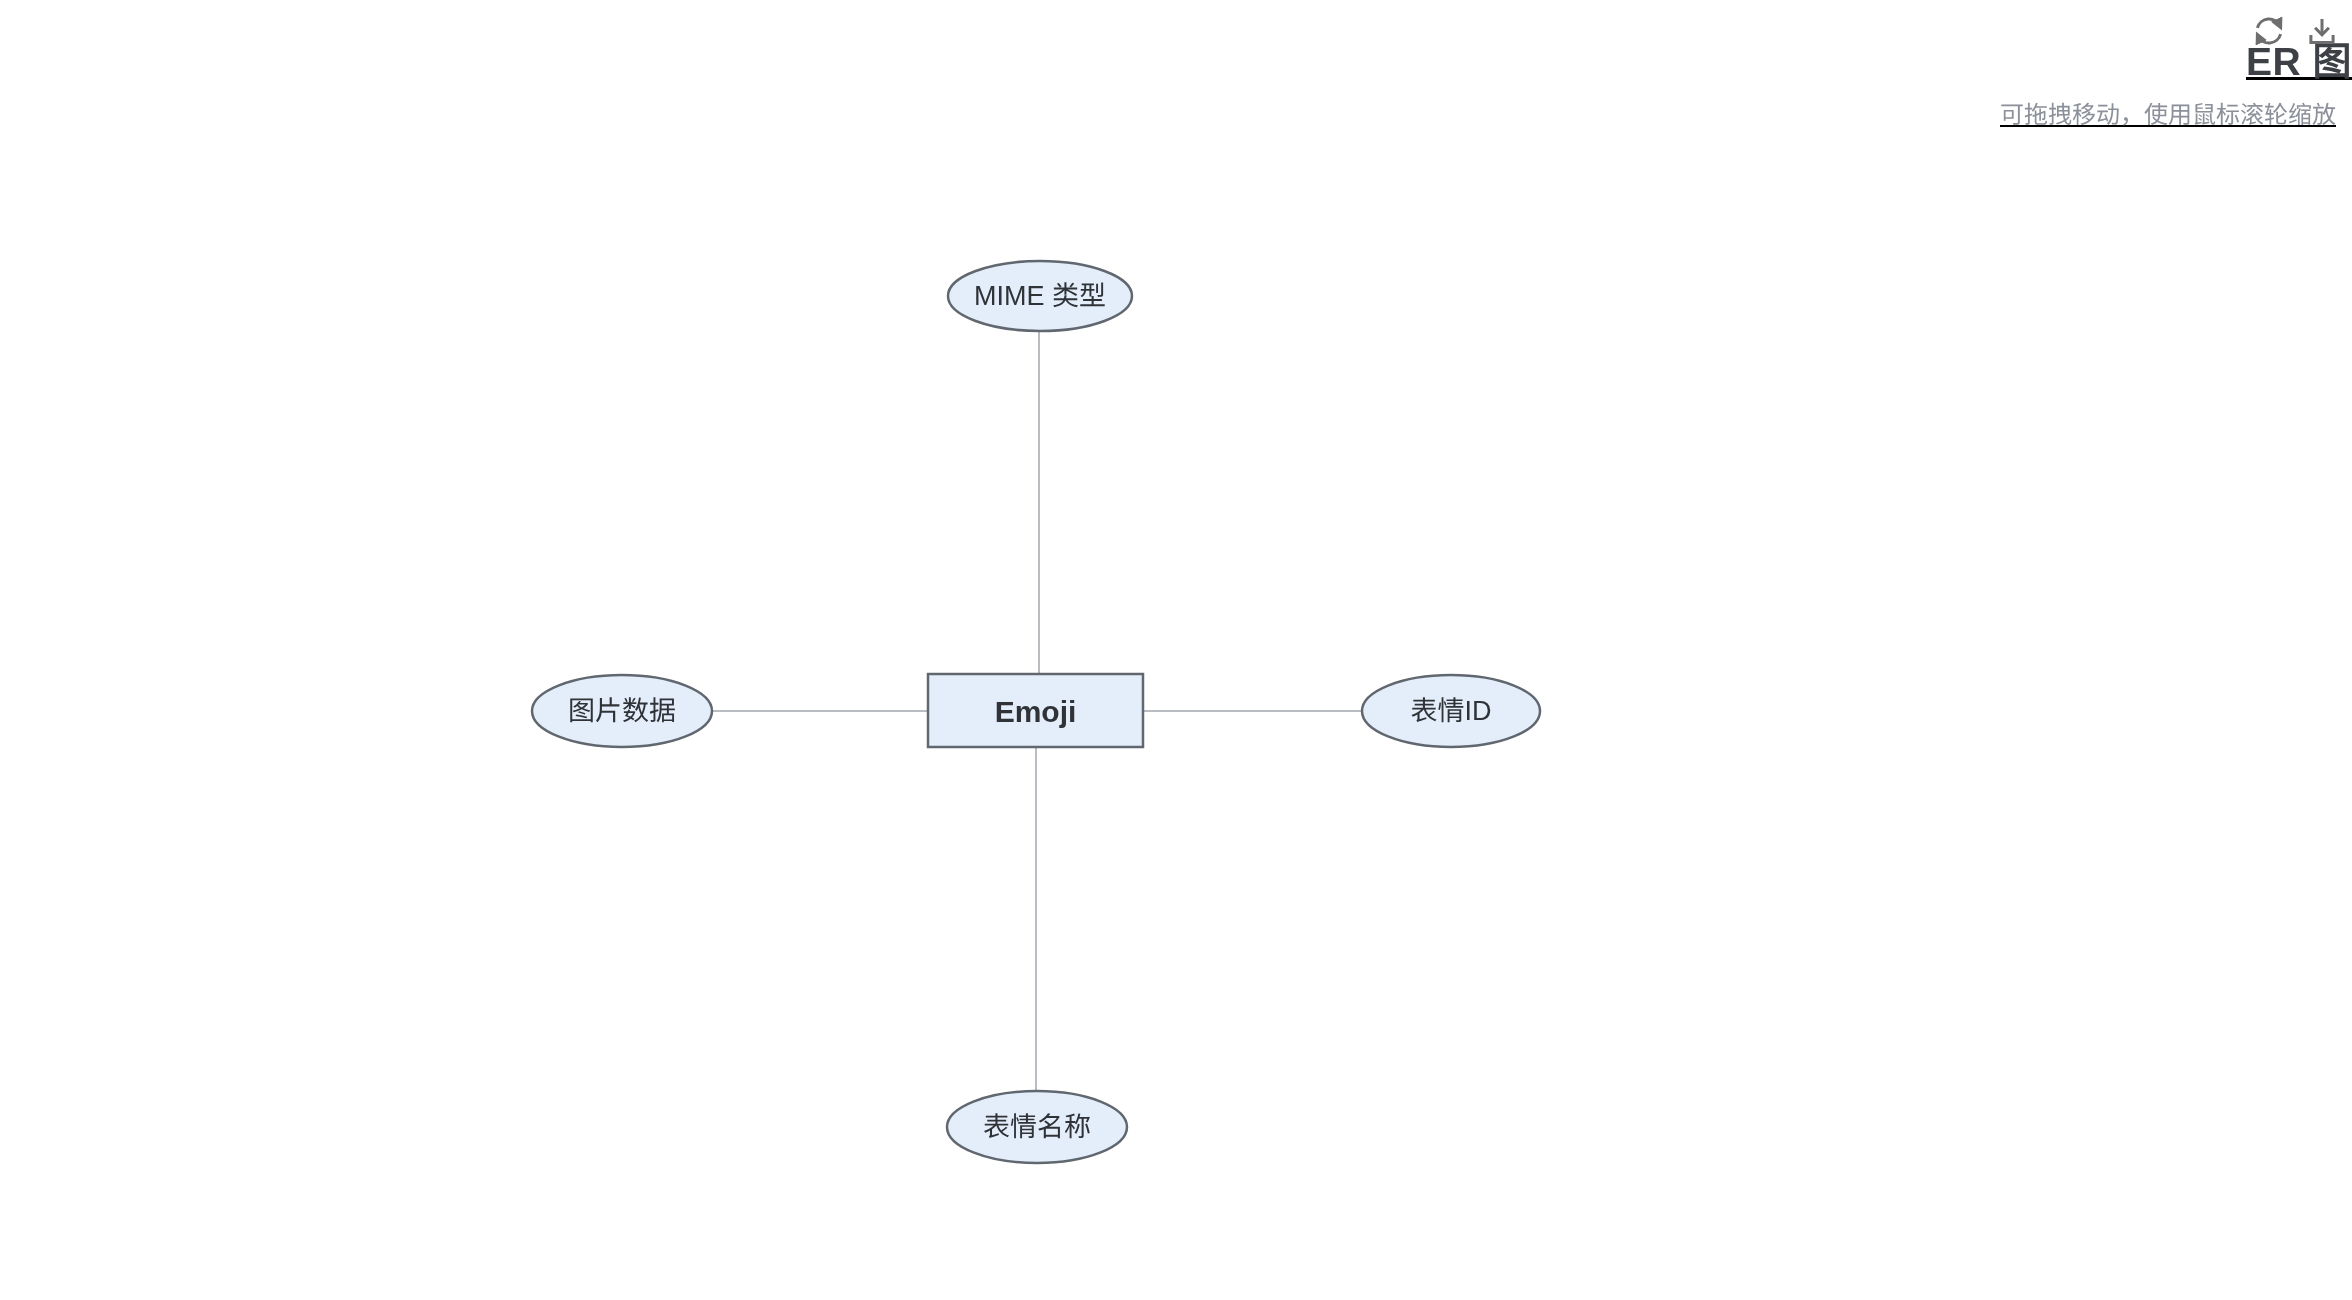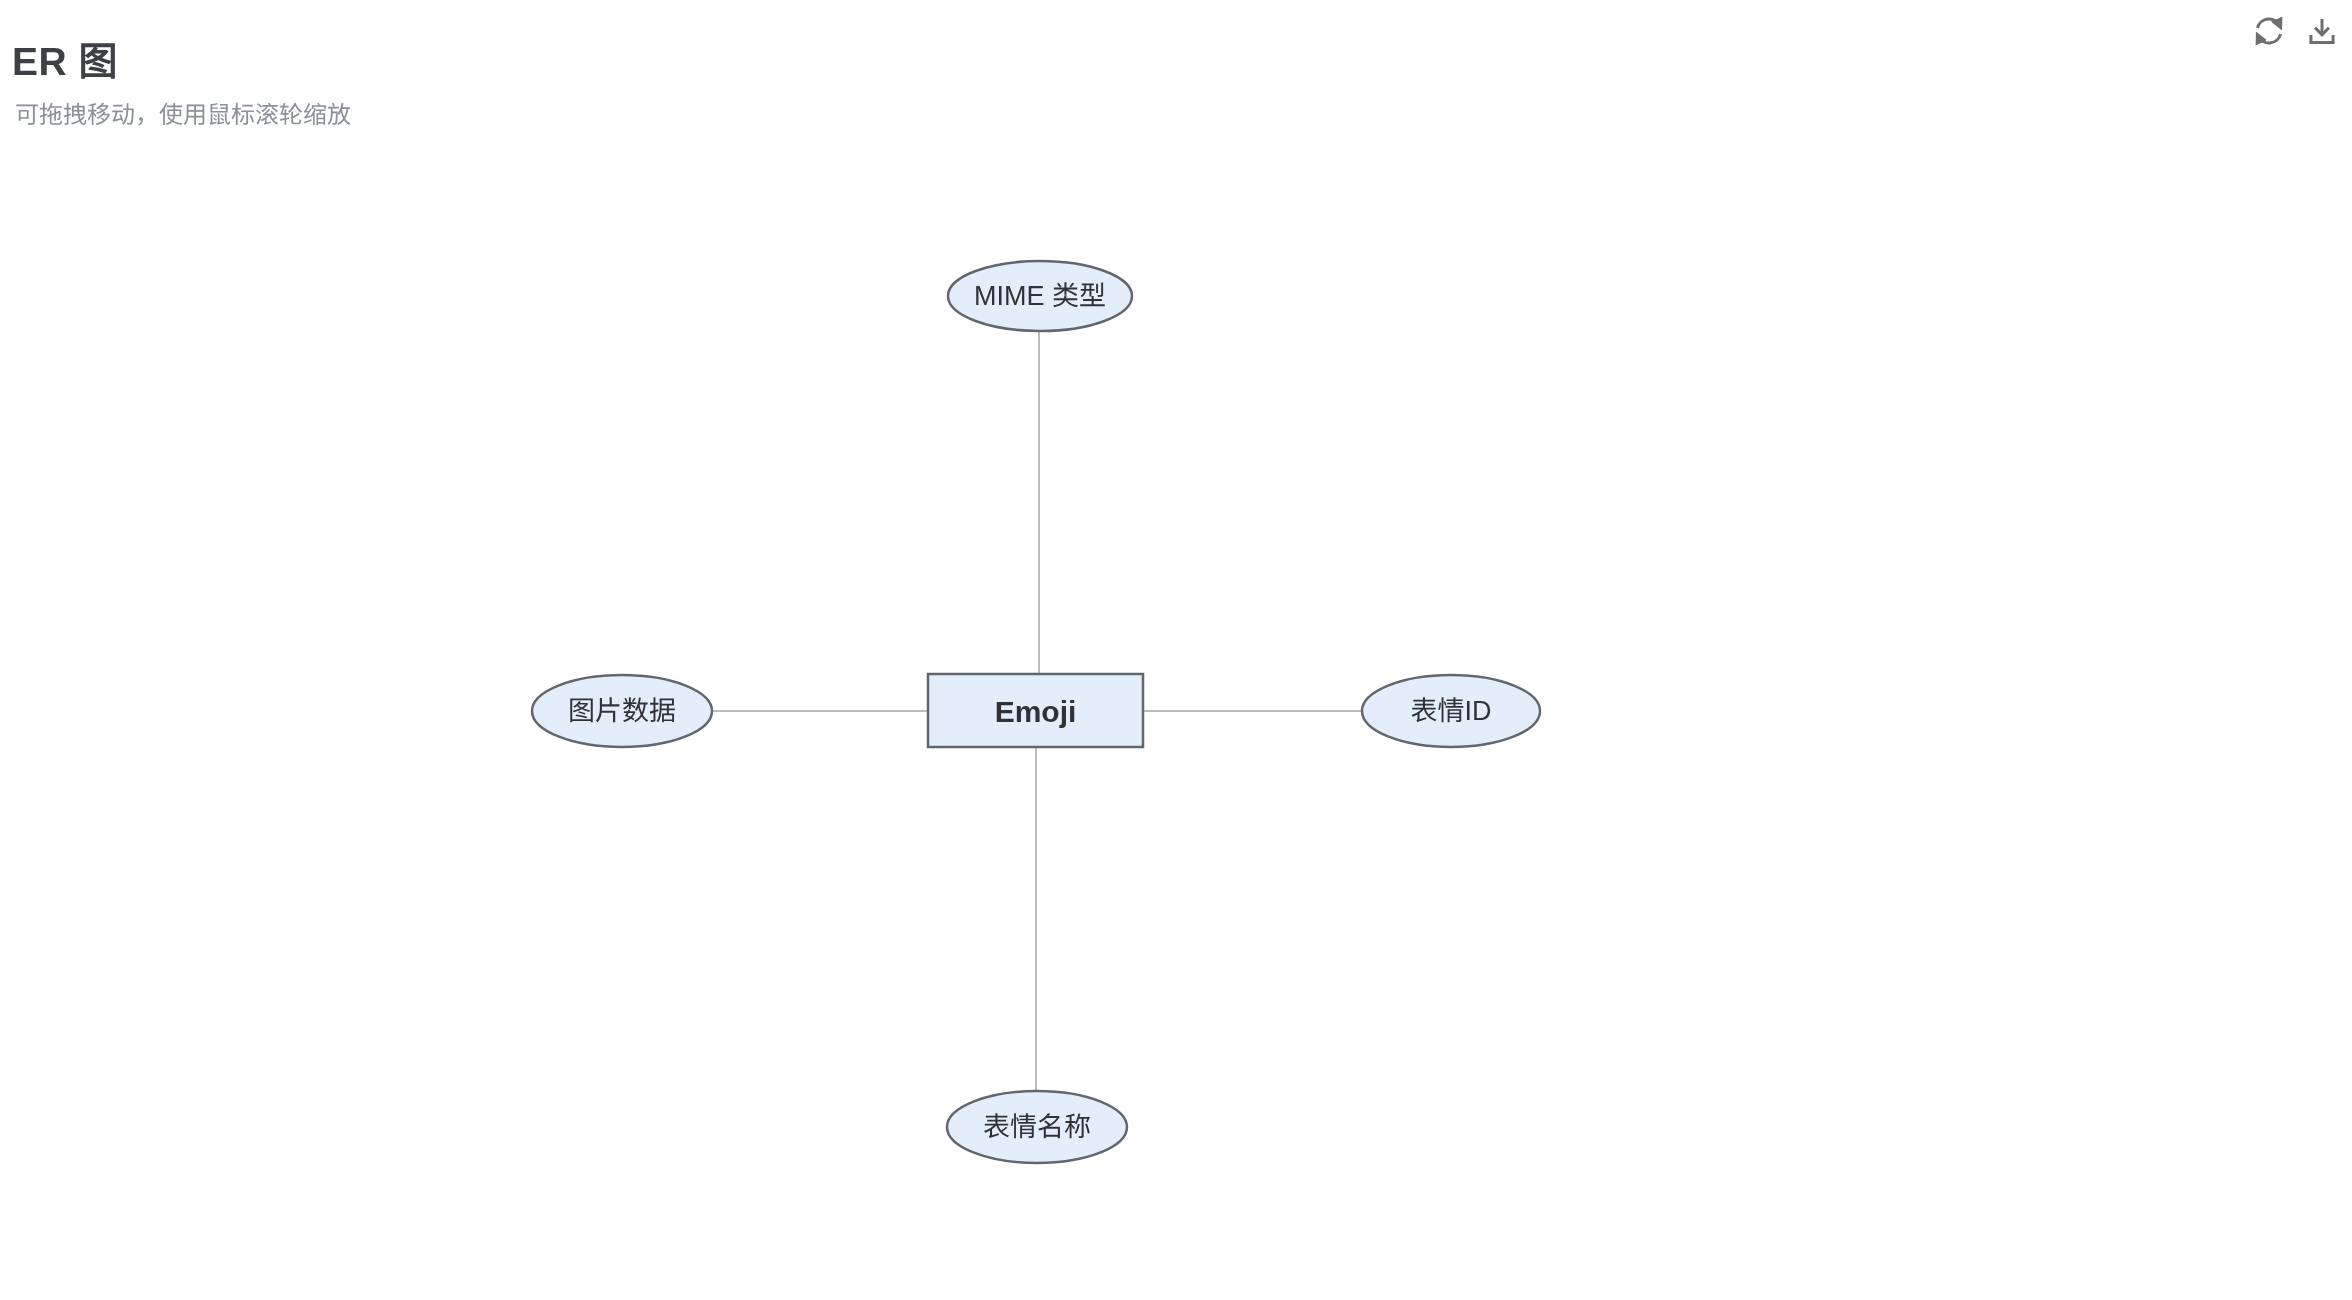--- a/index.html
+++ b/index.html
@@ -9,34 +9,35 @@
     height: 1300px;
     position: relative;
     background: #ffffff;
     overflow: hidden;
     font-family: "Liberation Sans", "DejaVu Sans", sans-serif;
   }
 
   
   .header {
     position: absolute;
-    top: 0; left: 12px; right: 0;
-    text-align: left;
+    top: 0; left: 0; right: 0;
+    text-align: right;
     pointer-events: none;
+    text-decoration: underline;
   }
   .title {
     margin: 42px 0 0;
     font-size: 39px;
     line-height: 1;
     font-weight: 700;
     color: #3d4045;
     letter-spacing: 0.5px;
   }
   .subtitle {
-    margin: 20px 3px 0;
+    margin: 20px 16px 0;
     font-size: 24px;
     line-height: 1.15;
     font-weight: 400;
     color: #8b909a;
   }
 
   
   .toolbar {
     position: absolute;
     top: 12px;

